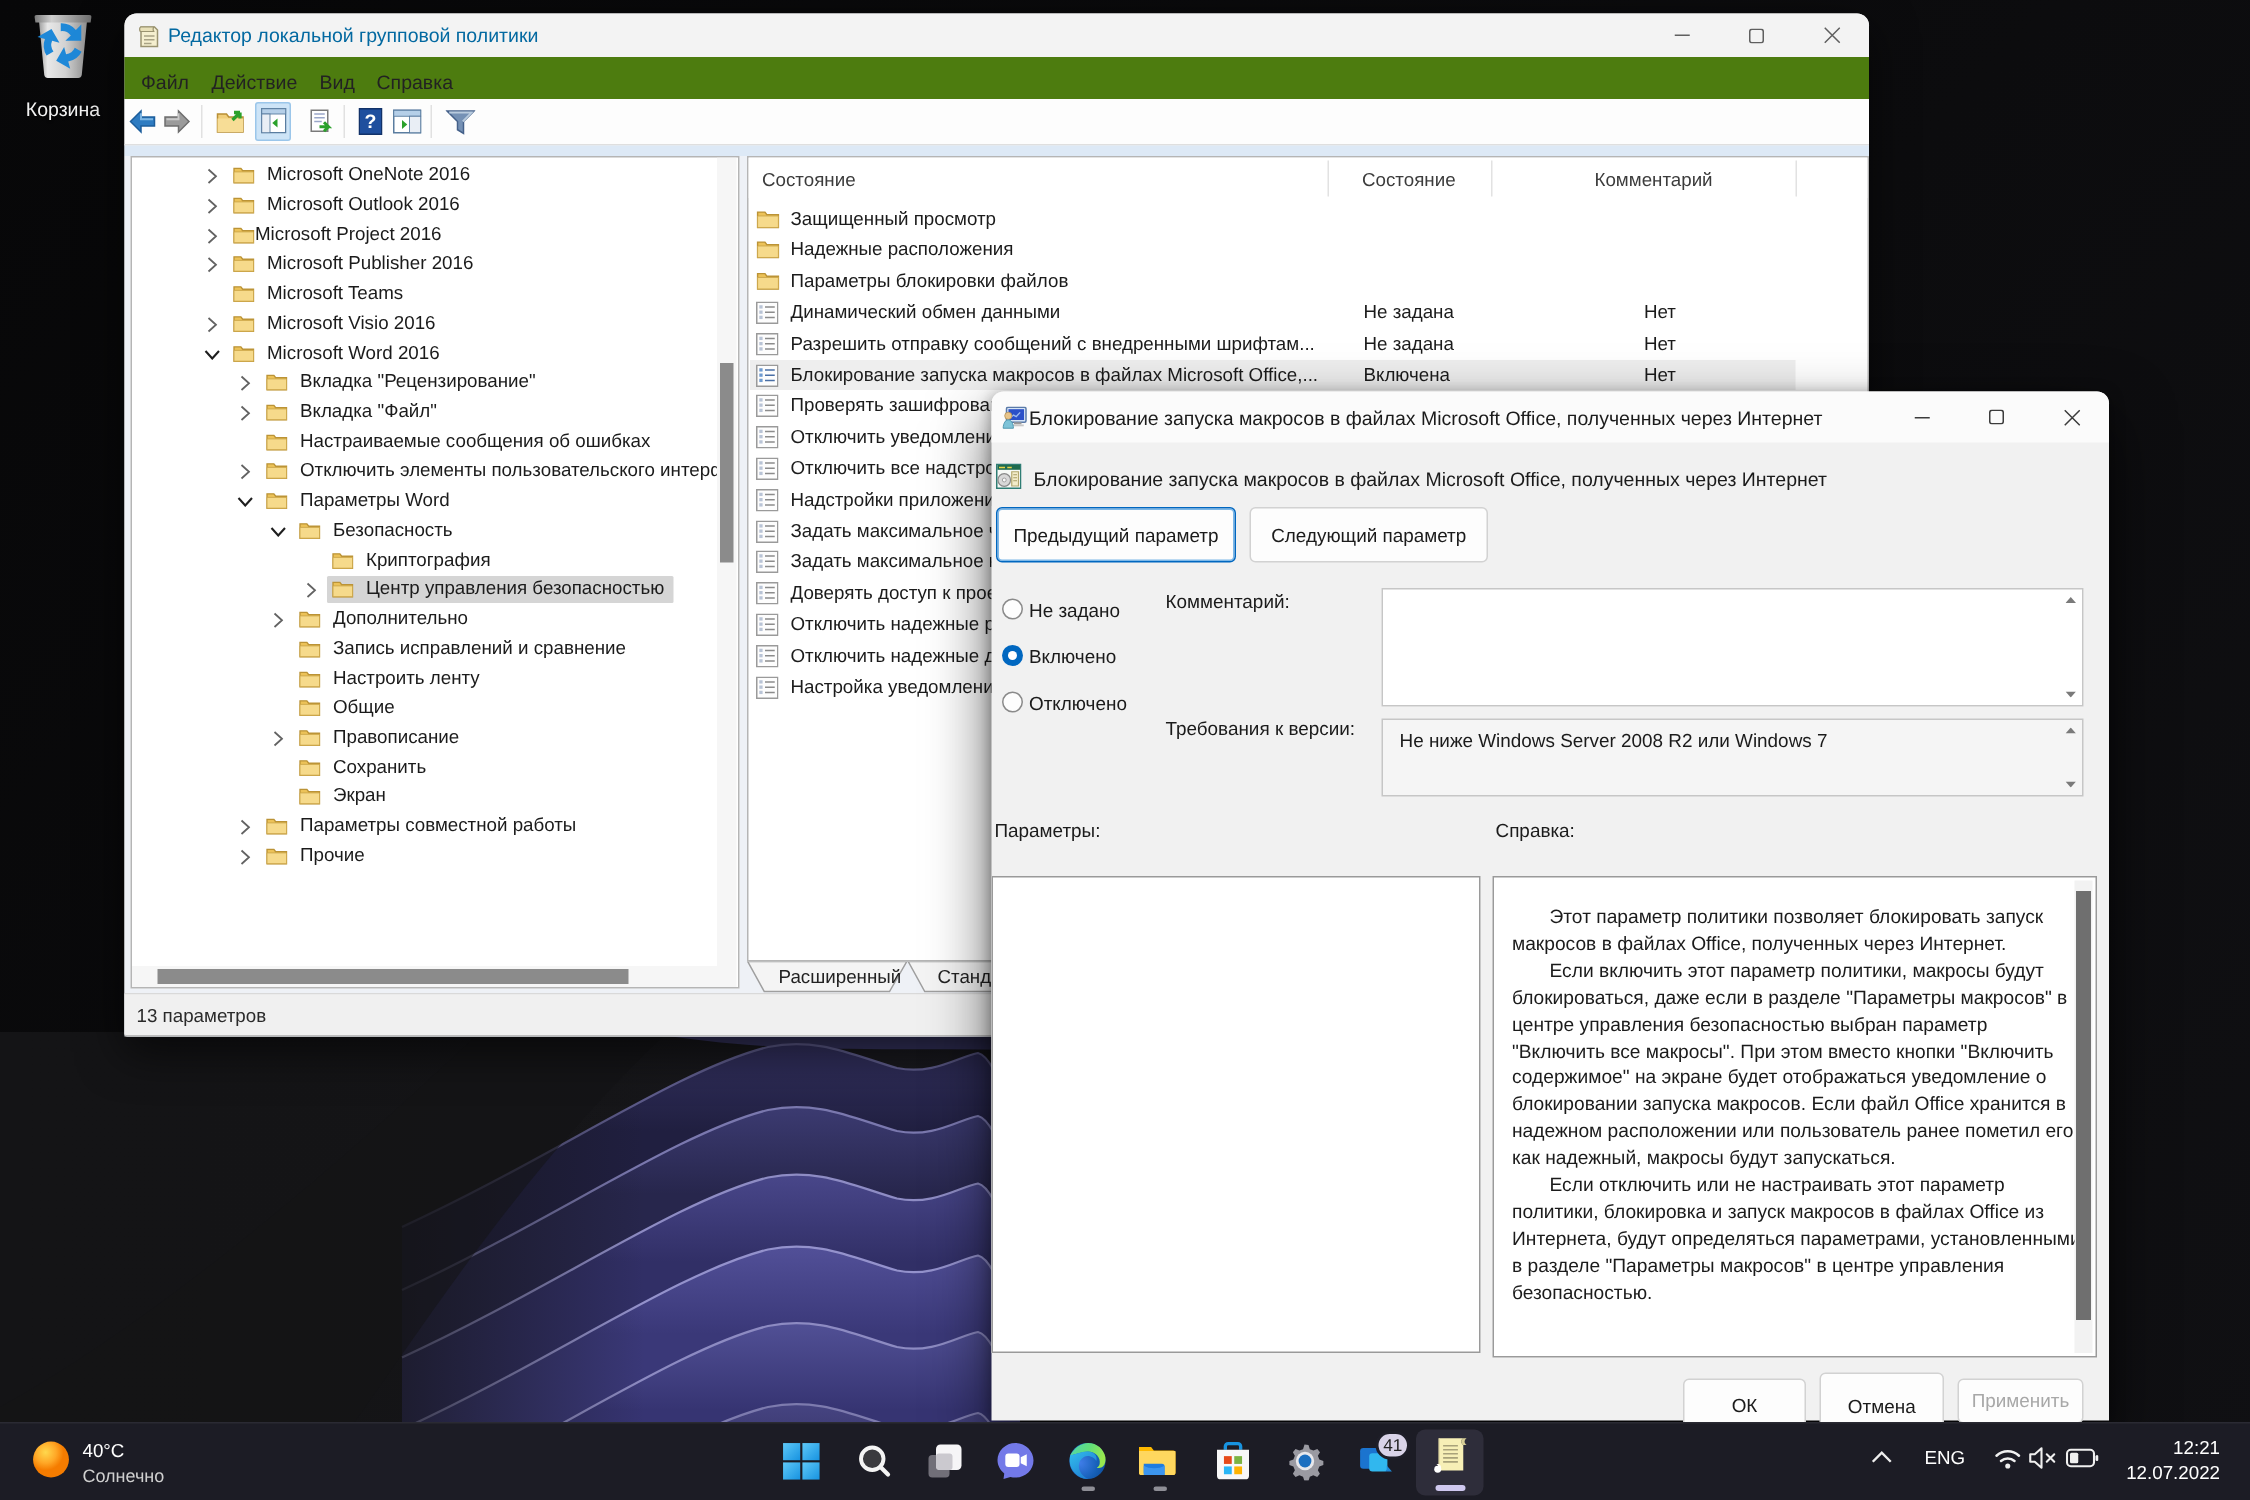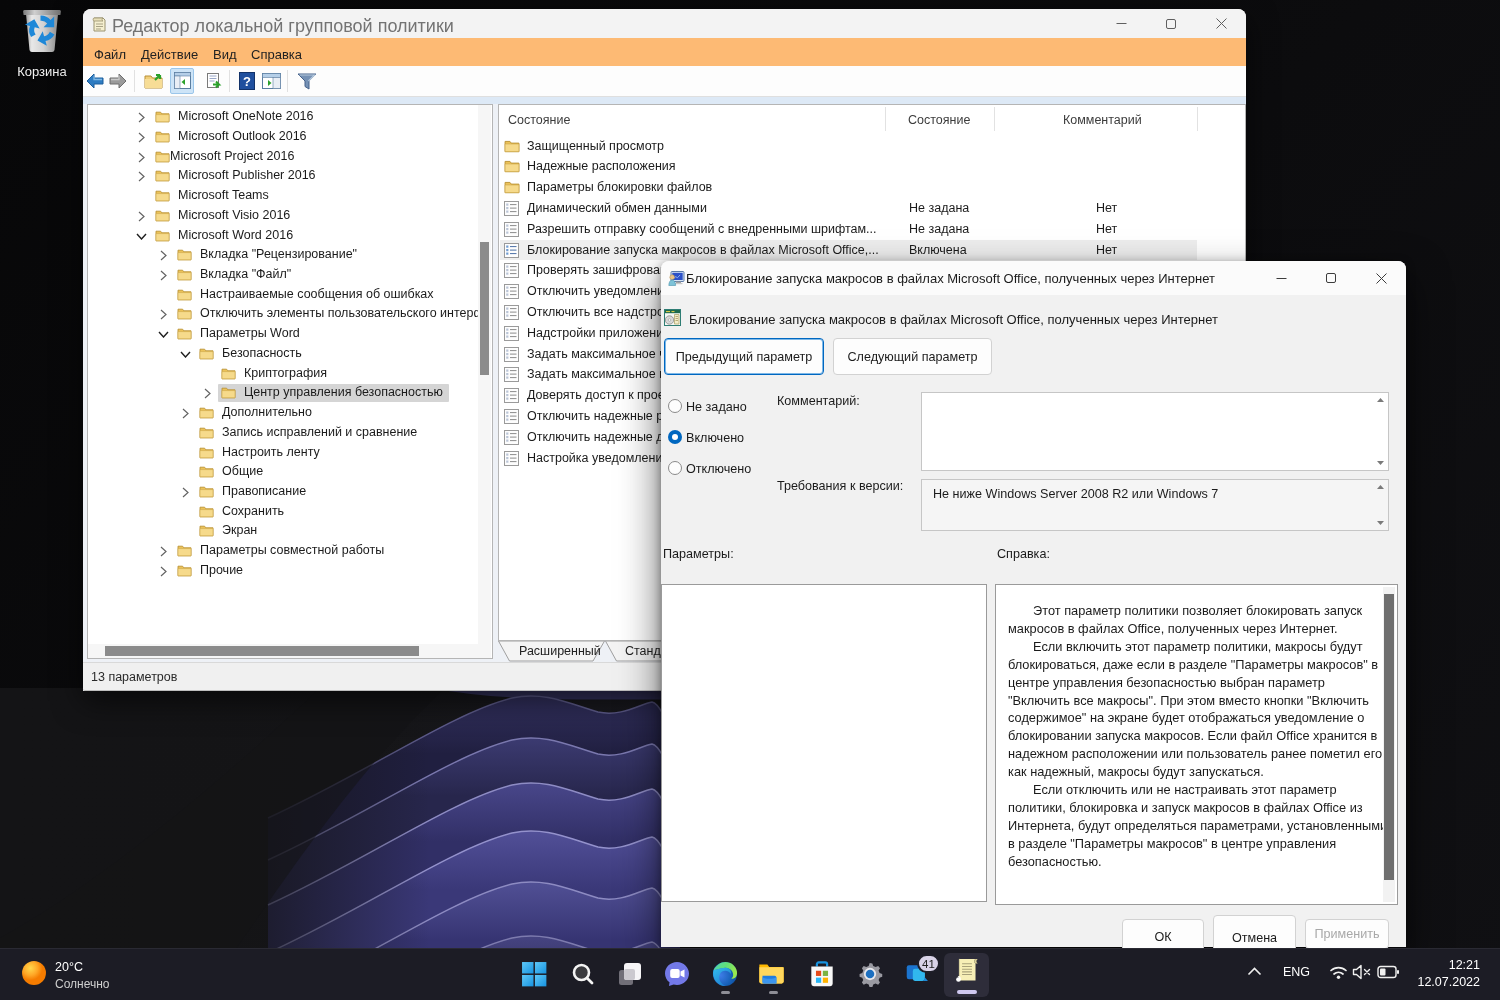--- a/index.html
+++ b/index.html
@@ -14,24 +14,24 @@
   
   #bin { left:14px; top:6px; width:56px; text-align:center; }
   #bin .lbl { color:#f2f2f2; font-size:13px; margin-top:6px; text-shadow:0 1px 2px rgba(0,0,0,.9); }
 
   
   #win { left:83px; top:9px; width:1163px; height:682px; background:#f0f0f0;
          border-radius:8px 8px 2px 2px; box-shadow:0 10px 30px rgba(0,0,0,.6);
          font-size:13px; color:#1b1b1b; }
   #win .titlebar { position:absolute; left:0; top:0; right:0; height:29px; background:#f3f3f3;
                    border-radius:8px 8px 0 0; }
-  #win .title { position:absolute; left:29px; top:7px; color:#737373; font-size:18px; }
+  #win .title { position:absolute; left:29px; top:7px; color:#0369a1; font-size:13px; }
   .capbtns { position:absolute; top:0; height:29px; display:flex; align-items:center; }
   .capbtn { width:50px; height:29px; display:flex; align-items:center; justify-content:center; }
-  #win .menubar { position:absolute; left:0; top:29px; right:0; height:28px; background:#fdba74; }
+  #win .menubar { position:absolute; left:0; top:29px; right:0; height:28px; background:#4d7c0f; }
   #win .menubar span { position:absolute; top:9px; font-size:13px; color:#222; }
   #win .toolbar { position:absolute; left:0; top:57px; right:0; height:31px; background:#fdfdfd;
                   border-bottom:1px solid #dfdfdf; }
   #win .tb { position:absolute; top:6px; }
   #win .tbsep { position:absolute; top:4px; width:1px; height:22px; background:#e1e1e1; }
   #win .bluestrip { position:absolute; left:0; top:88px; right:0; height:7px; background:#dde9f6; }
   #win .contentbg { position:absolute; left:0; top:95px; right:0; bottom:0; background:#eef1f6; }
 
   .panel { position:absolute; background:#fff; border:1px solid #b5b5b5; }
   #treepanel { left:4px; top:95px; width:406px; height:555px; overflow:hidden; }
@@ -802,21 +802,21 @@
           <stop offset="0%" stop-color="#ffd84d"></stop>
           <stop offset="60%" stop-color="#ffa726"></stop>
           <stop offset="100%" stop-color="#f57c00"></stop>
         </radialGradient>
         <filter id="bl" x="-30%" y="-30%" width="160%" height="160%">
           <feGaussianBlur stdDeviation="9"></feGaussianBlur>
         </filter>
       </defs>
     <circle cx="12.5" cy="12.5" r="11.5" fill="url(#sun)"></circle>
   </svg>
-  <div class="abs" style="left:55px;top:11px;color:#fff;font-size:12.5px">20°C</div>
+  <div class="abs" style="left:55px;top:11px;color:#fff;font-size:12.5px">40°C</div>
   <div class="abs" style="left:55px;top:28px;color:#cfcfcf;font-size:12px">Солнечно</div>
 
   <svg class="tbicon" style="left:521px" width="25" height="25" viewBox="0 0 25 25">
     <defs>
         <linearGradient id="wb" x1="0" y1="0" x2="1" y2="1">
           <stop offset="0%" stop-color="#5ec8f8"></stop>
           <stop offset="100%" stop-color="#1793e0"></stop>
         </linearGradient>
         <filter id="bl" x="-30%" y="-30%" width="160%" height="160%">
           <feGaussianBlur stdDeviation="9"></feGaussianBlur>

